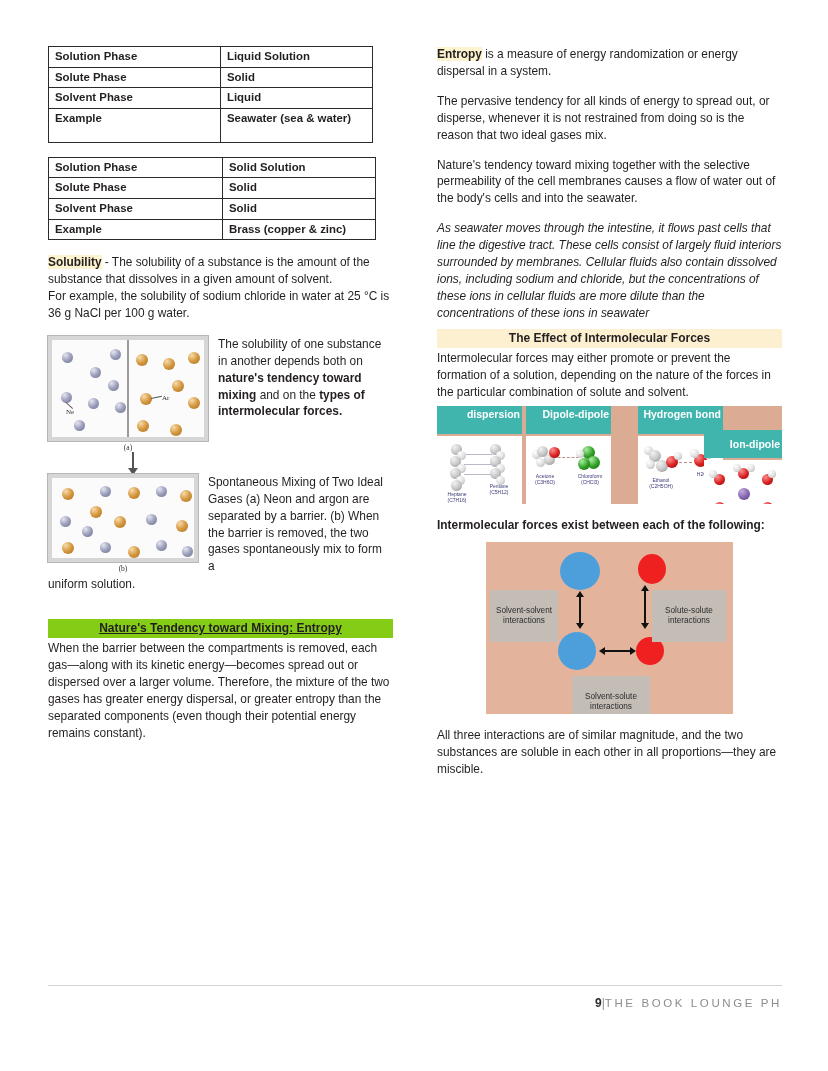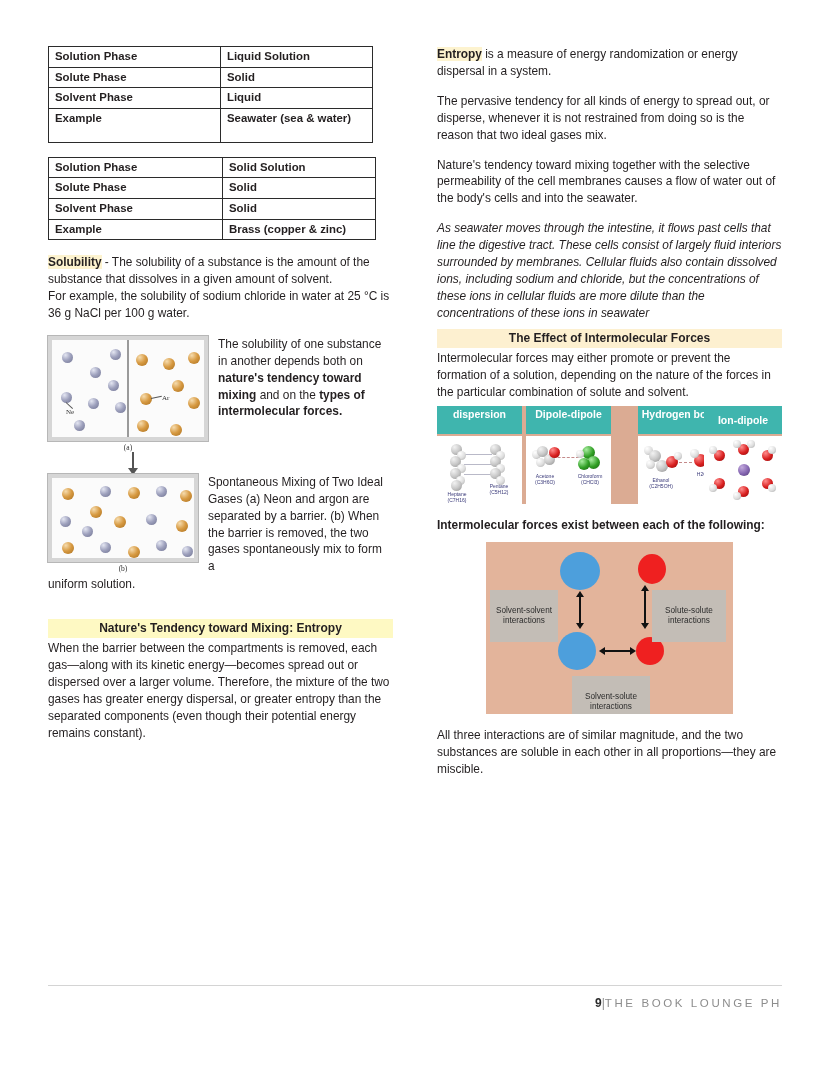--- a/index.html
+++ b/index.html
@@ -45,21 +45,21 @@
   .italic { font-style: italic; }
   b, .b { font-weight: bold; }
   .hl-yellow { background: #fdf3cf; font-weight: bold; }
 
   .band {
     font-weight: bold;
     font-size: 12px;
     text-align: center;
     padding: 2px 0 3px 0;
   }
-  .band-blue   { background: #fef9c3; }
+  .band-blue   { background: #84cc16; text-decoration: underline; }
   .band-yellow { background: #fdf0d0; }
 
   
   .fig-nacl {
     position: relative;
     margin: 10px 0 0 43px;
     width: 253px; height: 104px;
     background: #dbab93;
     overflow: hidden;
   }
@@ -138,21 +138,21 @@
   
   .imf {
     position: relative; width: 345px; height: 98px;
     background: #dbab93; margin-top: 6px; overflow: hidden;
   }
   .imf-panel {
     position: absolute; top: 0; height: 98px;
   }
   .imf-head {
     background: #3fb5ae; color: #ffffff; font-weight: bold;
-    font-size: 10.5px; text-align: center; line-height: 1.08;
+    font-size: 10.5px; text-align: right; line-height: 1.08;
     padding: 3px 2px 4px 2px;
   }
   .imf-body {
     background: #ffffff; position: relative; height: 68px; overflow: hidden;
   }
   .mol { position: absolute; border-radius: 50%; }
   .mol.c  { background: radial-gradient(circle at 33% 28%, #f2f2f2 0%, #c9c9c9 50%, #8e8e8e 100%); }
   .mol.h  { background: radial-gradient(circle at 33% 28%, #ffffff 0%, #dedede 55%, #a5a5a5 100%); }
   .mol.o  { background: radial-gradient(circle at 33% 28%, #ff8d8d 0%, #d81f1f 55%, #8c0d0d 100%); }
   .mol.cl { background: radial-gradient(circle at 33% 28%, #a8eda0 0%, #2f9e23 55%, #1a5e12 100%); }
@@ -401,21 +401,21 @@
           <div class="mol o" style="left:28px; top:20px; width:12px;height:12px;"></div>
           <div class="mol h" style="left:36px; top:16px; width:8px;height:8px;"></div>
           <div class="mol o" style="left:56px; top:18px; width:13px;height:13px;"></div>
           <div class="mol h" style="left:52px; top:13px; width:9px;height:9px;"></div>
           <div class="mol h" style="left:66px; top:14px; width:9px;height:9px;"></div>
           <div class="mlbl" style="left:4px;  top:42px; width:38px;">Ethanol (C2H5OH)</div>
           <div class="mlbl" style="left:52px; top:36px; width:24px;">H2O</div>
         </div>
       </div>
 
-      <div class="imf-panel" style="left:267px; width:78px;">
+      <div class="imf-panel" style="left:267px; width:78px;margin-top:24px;">
         <div class="imf-head" style="height:28px; padding-top:9px;">Ion-dipole</div>
         <div class="imf-body" style="margin-top:2px;">
           <div class="mol na" style="left:34px; top:28px; width:12px;height:12px;"></div>
           <div class="mol o" style="left:34px; top:8px;  width:11px;height:11px;"></div>
           <div class="mol h" style="left:29px; top:4px;  width:8px;height:8px;"></div>
           <div class="mol h" style="left:43px; top:4px;  width:8px;height:8px;"></div>
           <div class="mol o" style="left:10px; top:14px; width:11px;height:11px;"></div>
           <div class="mol h" style="left:5px;  top:10px; width:8px;height:8px;"></div>
           <div class="mol o" style="left:58px; top:14px; width:11px;height:11px;"></div>
           <div class="mol h" style="left:64px; top:10px; width:8px;height:8px;"></div>

